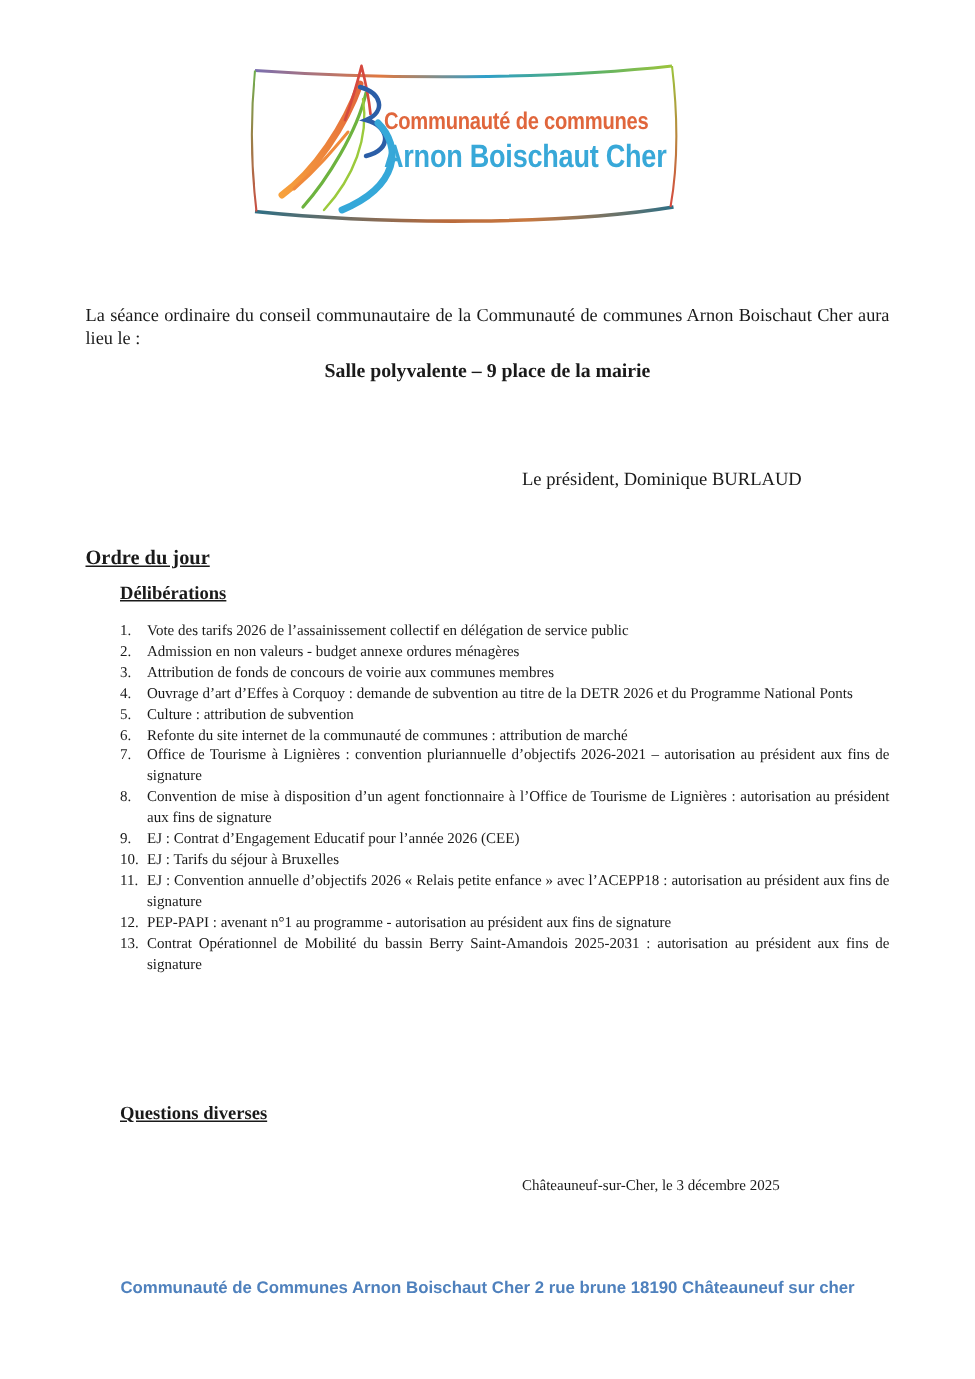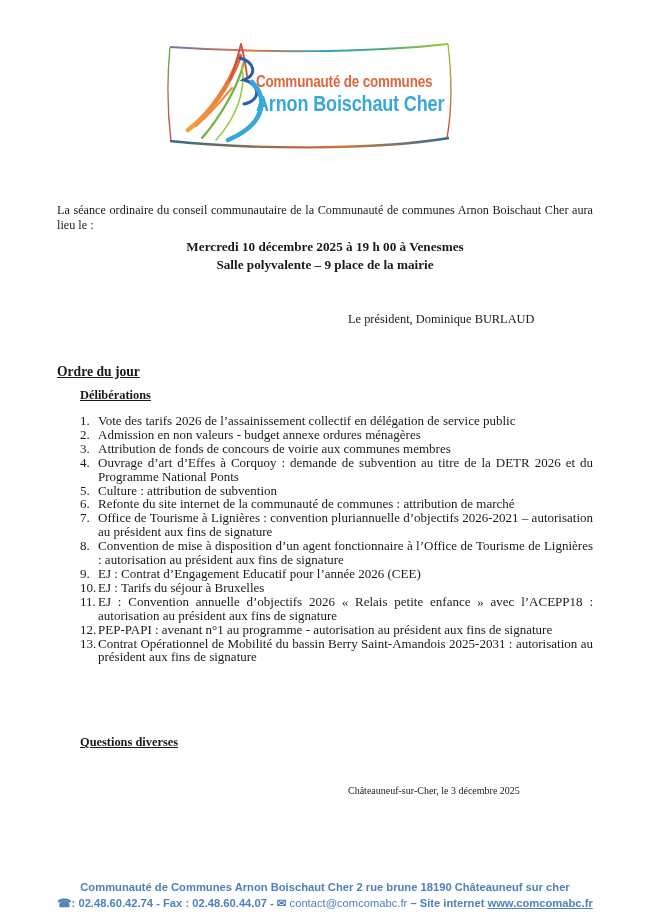--- a/index.html
+++ b/index.html
@@ -48,21 +48,21 @@
     position:absolute;left:57px;top:364px;
     font-size:13.6px;font-weight:700;text-decoration:underline;
   }
   .delib-heading{
     position:absolute;left:80px;top:388px;
     font-size:12.4px;font-weight:700;text-decoration:underline;
   }
   ol.agenda{
     position:absolute;left:57px;top:414px;width:536px;
     margin:0;padding:0;list-style:none;counter-reset:item;
-    font-size:13px;line-height:13.9px;
+    font-size:10px;line-height:13.9px;
   }
   ol.agenda li{
     position:relative;padding-left:41px;text-align:justify;
     counter-increment:item;
   }
   ol.agenda li::before{
     content:counter(item) ".";
     position:absolute;left:23px;top:0;
   }
   .questions-heading{
@@ -73,21 +73,20 @@
     position:absolute;left:348px;top:785px;
     font-size:10px;
   }
   
   .footer{
     position:absolute;left:0;top:852px;width:650px;
     text-align:center;
     font-family:"Liberation Sans", sans-serif;
     font-size:11.2px;line-height:15.8px;font-weight:700;
     color:#4F81BD;
-    margin-top:28px;
   }
   .footer .email{font-weight:400;}
   .footer .site-url{text-decoration:underline;}
   .footer .icon{font-size:11.5px;}
   a{color:inherit;text-decoration:inherit;cursor:pointer;}
 </style>
 </head>
 <body>
 
 <div class="page">
@@ -139,21 +138,20 @@
     </svg>
     <div class="logo-text">
       <span class="l1">Communauté de communes</span>
       <span class="l2">Arnon Boischaut Cher</span>
     </div>
   </div>
 
   <p class="intro">La séance ordinaire du conseil communautaire de la Communauté de communes Arnon Boischaut Cher aura lieu le :</p>
 
   <div class="meeting">
-    <div>Mercredi 10 décembre 2025 à 19 h 00 à Venesmes</div>
     <div>Salle polyvalente – 9 place de la mairie</div>
   </div>
 
   <div class="president">Le président, Dominique BURLAUD</div>
 
   <div class="agenda-heading">Ordre du jour</div>
   <div class="delib-heading">Délibérations</div>
 
   <ol class="agenda">
     <li>Vote des tarifs 2026 de l’assainissement collectif en délégation de service public</li>
@@ -170,22 +168,15 @@
     <li>PEP-PAPI : avenant n°1 au programme - autorisation au président aux fins de signature</li>
     <li>Contrat Opérationnel de Mobilité du bassin Berry Saint-Amandois 2025-2031 : autorisation au président aux fins de signature</li>
   </ol>
 
   <div class="questions-heading">Questions diverses</div>
 
   <div class="dateline">Châteauneuf-sur-Cher, le 3 décembre 2025</div>
 
   <div class="footer">
     <div>Communauté de Communes Arnon Boischaut Cher 2 rue brune 18190 Châteauneuf sur cher</div>
-    <div>
-      <span class="icon">☎</span><span>: 02.48.60.42.74 - Fax : 02.48.60.44.07 -</span>
-      <span class="icon">✉</span>
-      <a class="email">contact@comcomabc.fr</a>
-      <span>– Site internet</span>
-      <a class="site-url">www.comcomabc.fr</a>
-    </div>
   </div>
 
 </div>
 
 </body></html>

